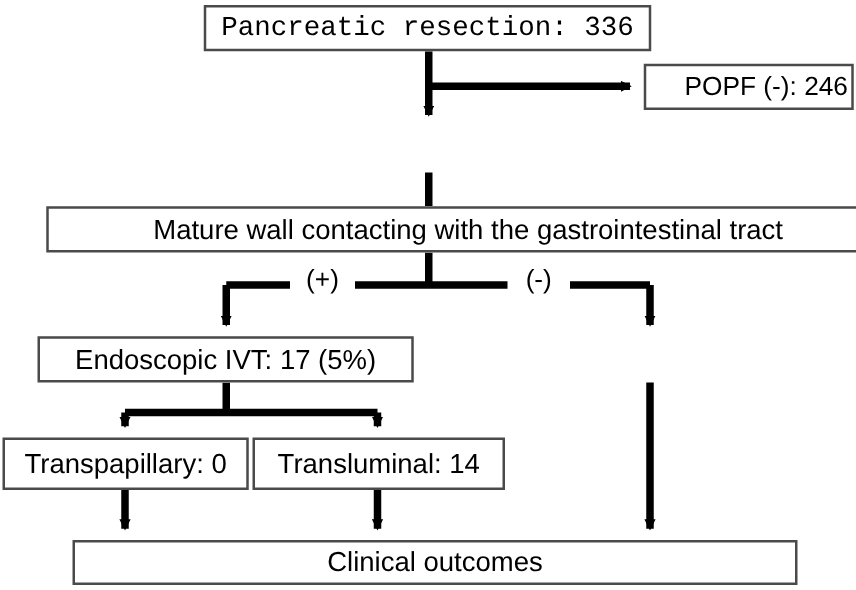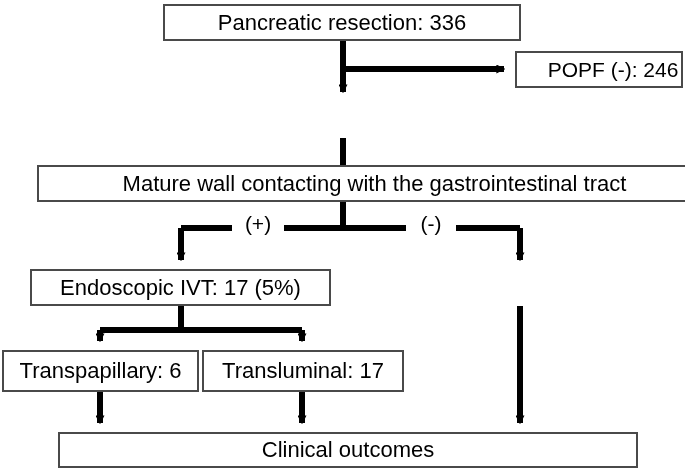--- a/index.html
+++ b/index.html
@@ -43,21 +43,21 @@
     position: absolute;
     background: #ffffff;
     color: #000000;
     font-size: 21px;
     line-height: 1;
     padding: 0 3px;
     z-index: 3;
     text-align: center;
   }
   
-  #node-pancreatic { left: 163px; top: 4px;  width: 358px; height: 37px; font-size: 22px; }
+  #node-pancreatic { left: 163px; top: 4px;  width: 358px; height: 37px; font-size: 22px; font-family: Liberation Mono, monospace; }
   #node-popf-neg   { left: 515px; top: 51px; width: 168px; height: 37px; font-size: 21px; padding-left: 28px; }
   #node-popf-pos   { left: 190px; top: 101px; width: 306px; height: 37px; font-size: 22px; }
   #node-mature     { left: 37px;  top: 165px; width: 675px; height: 37px; font-size: 22px; }
   #node-endoscopic { left: 30px;  top: 269px; width: 301px; height: 37px; font-size: 22px; text-align: center; }
   #node-percutaneous { left: 357px; top: 269px; width: 321px; height: 37px; font-size: 22px; }
   #node-transpapillary { left: 2px;  top: 350px; width: 197px; height: 42px; font-size: 22px; }
   #node-transluminal  { left: 202px; top: 350px; width: 202px; height: 42px; font-size: 22px; }
   #node-outcomes   { left: 58px;  top: 432px; width: 580px; height: 36px; font-size: 22px; text-align: right; }
   
   #edge-label-plus  { left: 232px; top: 213px; width: 46px; }
@@ -130,24 +130,24 @@
   <div class="edge-label" id="edge-label-plus">(+)</div>
 
   <div class="edge-label" id="edge-label-minus">(-)</div>
 
   <div class="node" id="node-endoscopic">
     <span class="node-label">Endoscopic IVT: 17 (5%)</span>
   </div>
 
 
   <div class="node" id="node-transpapillary">
-    <span class="node-label">Transpapillary: 6</span>
+    <span class="node-label">Transpapillary: 0</span>
   </div>
 
   <div class="node" id="node-transluminal">
-    <span class="node-label">Transluminal: 17</span>
+    <span class="node-label">Transluminal: 14</span>
   </div>
 
   <div class="node" id="node-outcomes">
     <span class="node-label">Clinical outcomes</span>
   </div>
 
 </div>
 
 </body></html>

